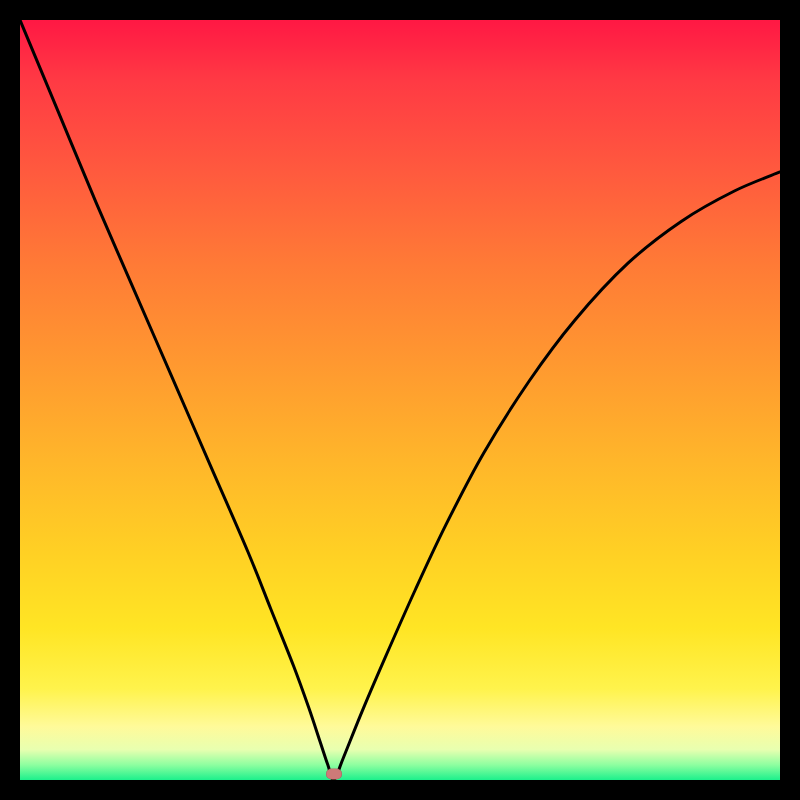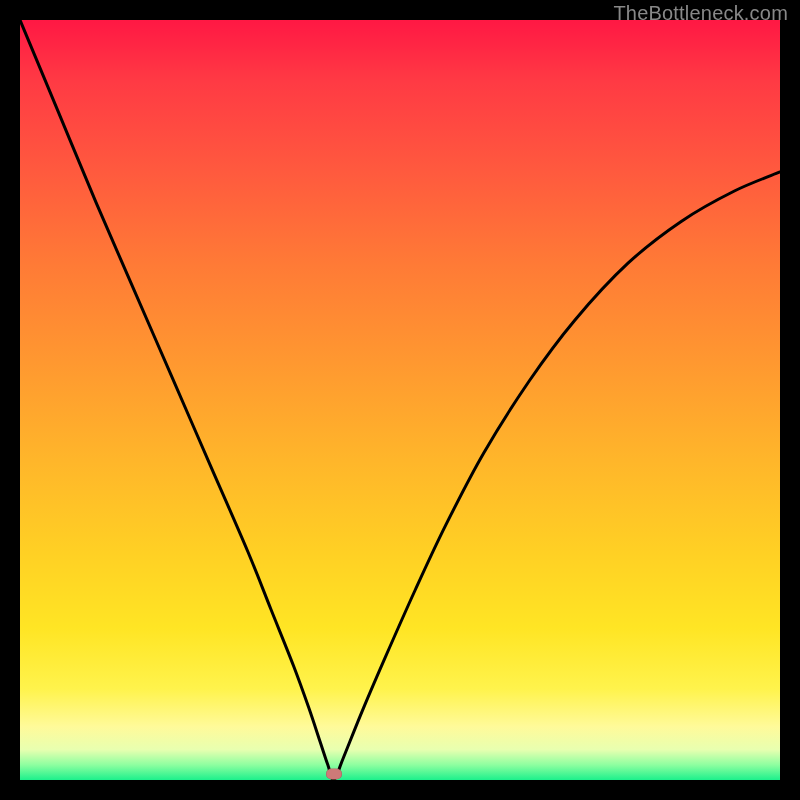--- a/index.html
+++ b/index.html
@@ -85,14 +85,13 @@
   <div class="plot-bg">
     <div class="gradient"></div>
   </div>
 
   <svg class="curve" viewBox="0 0 760 760" preserveAspectRatio="none">
     <path id="curve-path" fill="none" stroke="#000" stroke-width="3" stroke-linejoin="round" stroke-linecap="round" d="M 0.00 0.00 C 6.33 15.20, 25.33 60.80, 38.00 91.20 C 50.67 121.60, 63.33 152.63, 76.00 182.40 C 88.67 212.17, 101.33 240.67, 114.00 269.80 C 126.67 298.93, 139.33 328.07, 152.00 357.20 C 164.67 386.33, 177.33 415.47, 190.00 444.60 C 202.67 473.73, 217.87 507.93, 228.00 532.00 C 238.13 556.07, 243.20 570.00, 250.80 589.00 C 258.40 608.00, 267.27 629.53, 273.60 646.00 C 279.93 662.47, 284.37 675.13, 288.80 687.80 C 293.23 700.47, 297.03 712.50, 300.20 722.00 C 303.37 731.50, 305.52 738.47, 307.80 744.80 C 310.08 751.13, 311.35 761.01, 313.88 760.00 C 316.41 758.99, 318.31 750.12, 323.00 738.72 C 327.69 727.32, 335.03 708.32, 342.00 691.60 C 348.97 674.88, 355.93 658.67, 364.80 638.40 C 373.67 618.13, 385.07 592.17, 395.20 570.00 C 405.33 547.83, 414.20 528.20, 425.60 505.40 C 437.00 482.60, 449.67 457.27, 463.60 433.20 C 477.53 409.13, 494.00 383.17, 509.20 361.00 C 524.40 338.83, 538.33 319.83, 554.80 300.20 C 571.27 280.57, 590.27 259.67, 608.00 243.20 C 625.73 226.73, 643.47 213.43, 661.20 201.40 C 678.93 189.37, 697.93 179.23, 714.40 171.00 C 730.87 162.77, 752.40 155.17, 760.00 152.00"></path>
   </svg>
 
   <div id="marker" class="marker" style="left: 333.88px; top: 773.92px;"></div>
 
-  <div class="watermark">TheBottleneck.com</div>
 </div>
 
 </body></html>

